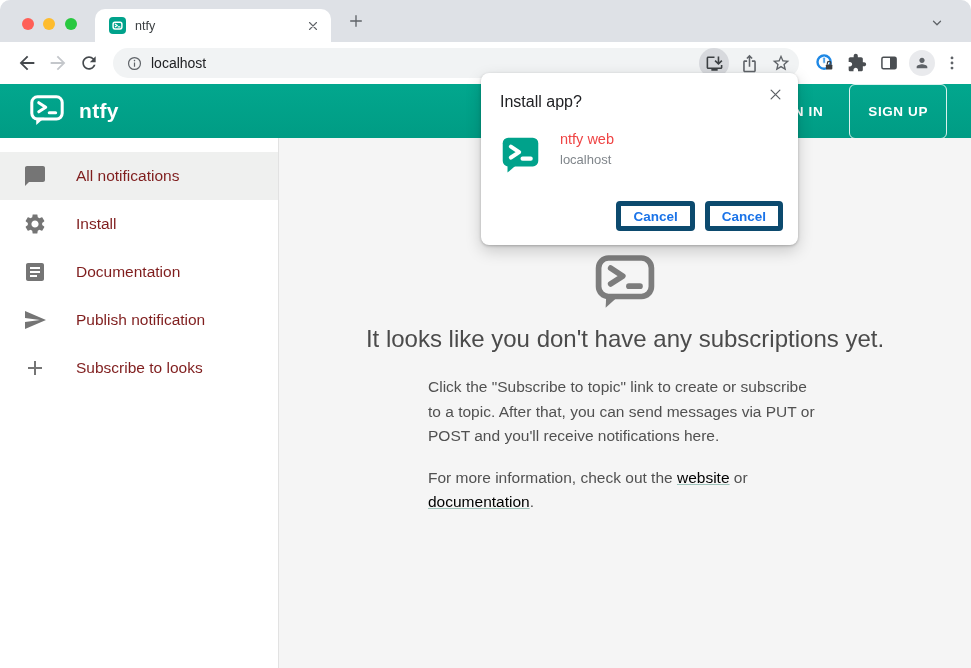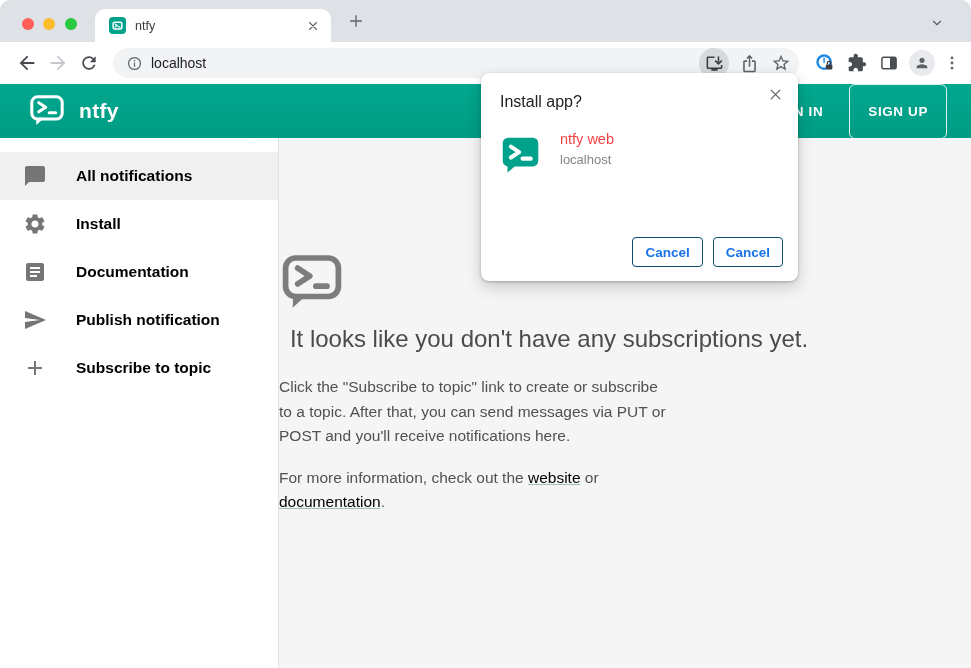--- a/index.html
+++ b/index.html
@@ -49,43 +49,43 @@
   .signup { margin-left:18px; color:#ffffff; font-size:13.5px; font-weight:bold; letter-spacing:.6px;
             background:none; border:1.5px solid rgba(255,255,255,.85); border-radius:6px;
             padding:19px 18px; cursor:pointer; }
 
   
   .body-row { position:absolute; left:0; top:138px; width:971px; height:530px; display:flex; }
   .sidebar { width:279px; background:#ffffff; border-right:1px solid #e2e2e2; padding-top:14px; flex:none; }
   .side-item { height:48px; display:flex; align-items:center; padding-left:23px; cursor:pointer; }
   .side-item.selected { background:#eff0ef; }
   .side-ic { width:24px; height:24px; flex:none; }
-  .side-label { margin-left:29px; font-size:15.5px; color:#000000;font-weight:bold; }
-
-  .main { flex:1; background:#f5f5f5; display:flex; flex-direction:column; 
+  .side-label { margin-left:29px; font-size:15.5px; color:#7f1d1d; }
+
+  .main { flex:1; background:#f5f5f5; display:flex; flex-direction:column; align-items:center;
           padding-top:112px; }
   .empty-icon { width:66px; height:60px; }
   .empty-heading { margin-top:12px; width:540px; text-align:center; font-size:24px;
                    line-height:33px; color:#4b4b4b; font-weight:400; }
   .empty-paras { width:394px; margin-top:20px; text-align:left; }
   .empty-paras p { font-size:15.5px; line-height:24.5px; color:#515151; }
   .empty-paras p + p { margin-top:17px; }
   .teal-link { color:#000000; text-decoration:underline; text-decoration-color:rgba(51,133,116,.45); cursor:pointer; }
 
   
-  .install-dialog { position:absolute; left:481px; top:73px; width:317px; height:208px;
+  .install-dialog { position:absolute; left:481px; top:73px; width:317px; height:172px;
                     background:#ffffff; border-radius:8px; z-index:50;
                     box-shadow:0 1px 3px rgba(0,0,0,.24), 0 6px 16px rgba(0,0,0,.18); }
   .dlg-title { position:absolute; left:19px; top:20px; font-size:16px; color:#202124; }
   .dlg-close { position:absolute; right:13px; top:11px; width:20px; height:20px; }
   .dlg-appicon { position:absolute; left:19px; top:62px; width:41px; height:41px; }
   .dlg-appname { position:absolute; left:79px; top:58px; font-size:14.5px; color:#ef4444; }
   .dlg-origin  { position:absolute; left:79px; top:79px; font-size:13px; color:#80868b; }
   .dlg-buttons { position:absolute; right:15px; bottom:14px; display:flex; gap:10px; }
-  .dlg-btn { min-width:70px; height:30px; background:#ffffff; border:1px solid #0c4a6e;
+  .dlg-btn { min-width:70px; height:30px; background:#ffffff; border:5px solid #0c4a6e;
              border-radius:4px; color:#1a73e8; font-size:13.5px; font-weight:bold;
              font-family:"Liberation Sans",sans-serif; cursor:pointer; padding:0 12px; }
 </style>
 </head>
 <body>
 
 <div class="window">
 
   <div class="tabstrip">
     <div class="traffic tl-close"></div>
@@ -248,21 +248,21 @@
             </svg>
         </span>
         <span class="side-label">Publish notification</span>
       </div>
       <div class="side-item">
         <span class="side-ic">
           <svg width="24" height="24" viewBox="0 0 24 24">
               <path d="M19 13h-6v6h-2v-6H5v-2h6V5h2v6h6v2z" fill="#757575"></path>
             </svg>
         </span>
-        <span class="side-label">Subscribe to topic</span>
+        <span class="side-label">Subscribe to looks</span>
       </div>
     </div>
 
     <div class="main">
       <span class="empty-icon">
         <svg width="66" height="60" viewBox="0 0 30 26">
           <rect x="3" y="3" width="24" height="17.5" rx="4.5" fill="none" stroke="#7d7d7d" stroke-width="2.6"></rect>
           <polygon points="6.5,19.5 13,19.5 6.2,25.6" fill="#7d7d7d"></polygon>
           <polyline points="8.5,7.6 14,11.2 8.5,14.8" fill="none" stroke="#7d7d7d" stroke-width="2.6" stroke-linecap="round" stroke-linejoin="round"></polyline>
           <line x1="16.8" y1="15.8" x2="21.8" y2="15.8" stroke="#7d7d7d" stroke-width="2.6" stroke-linecap="round"></line>

